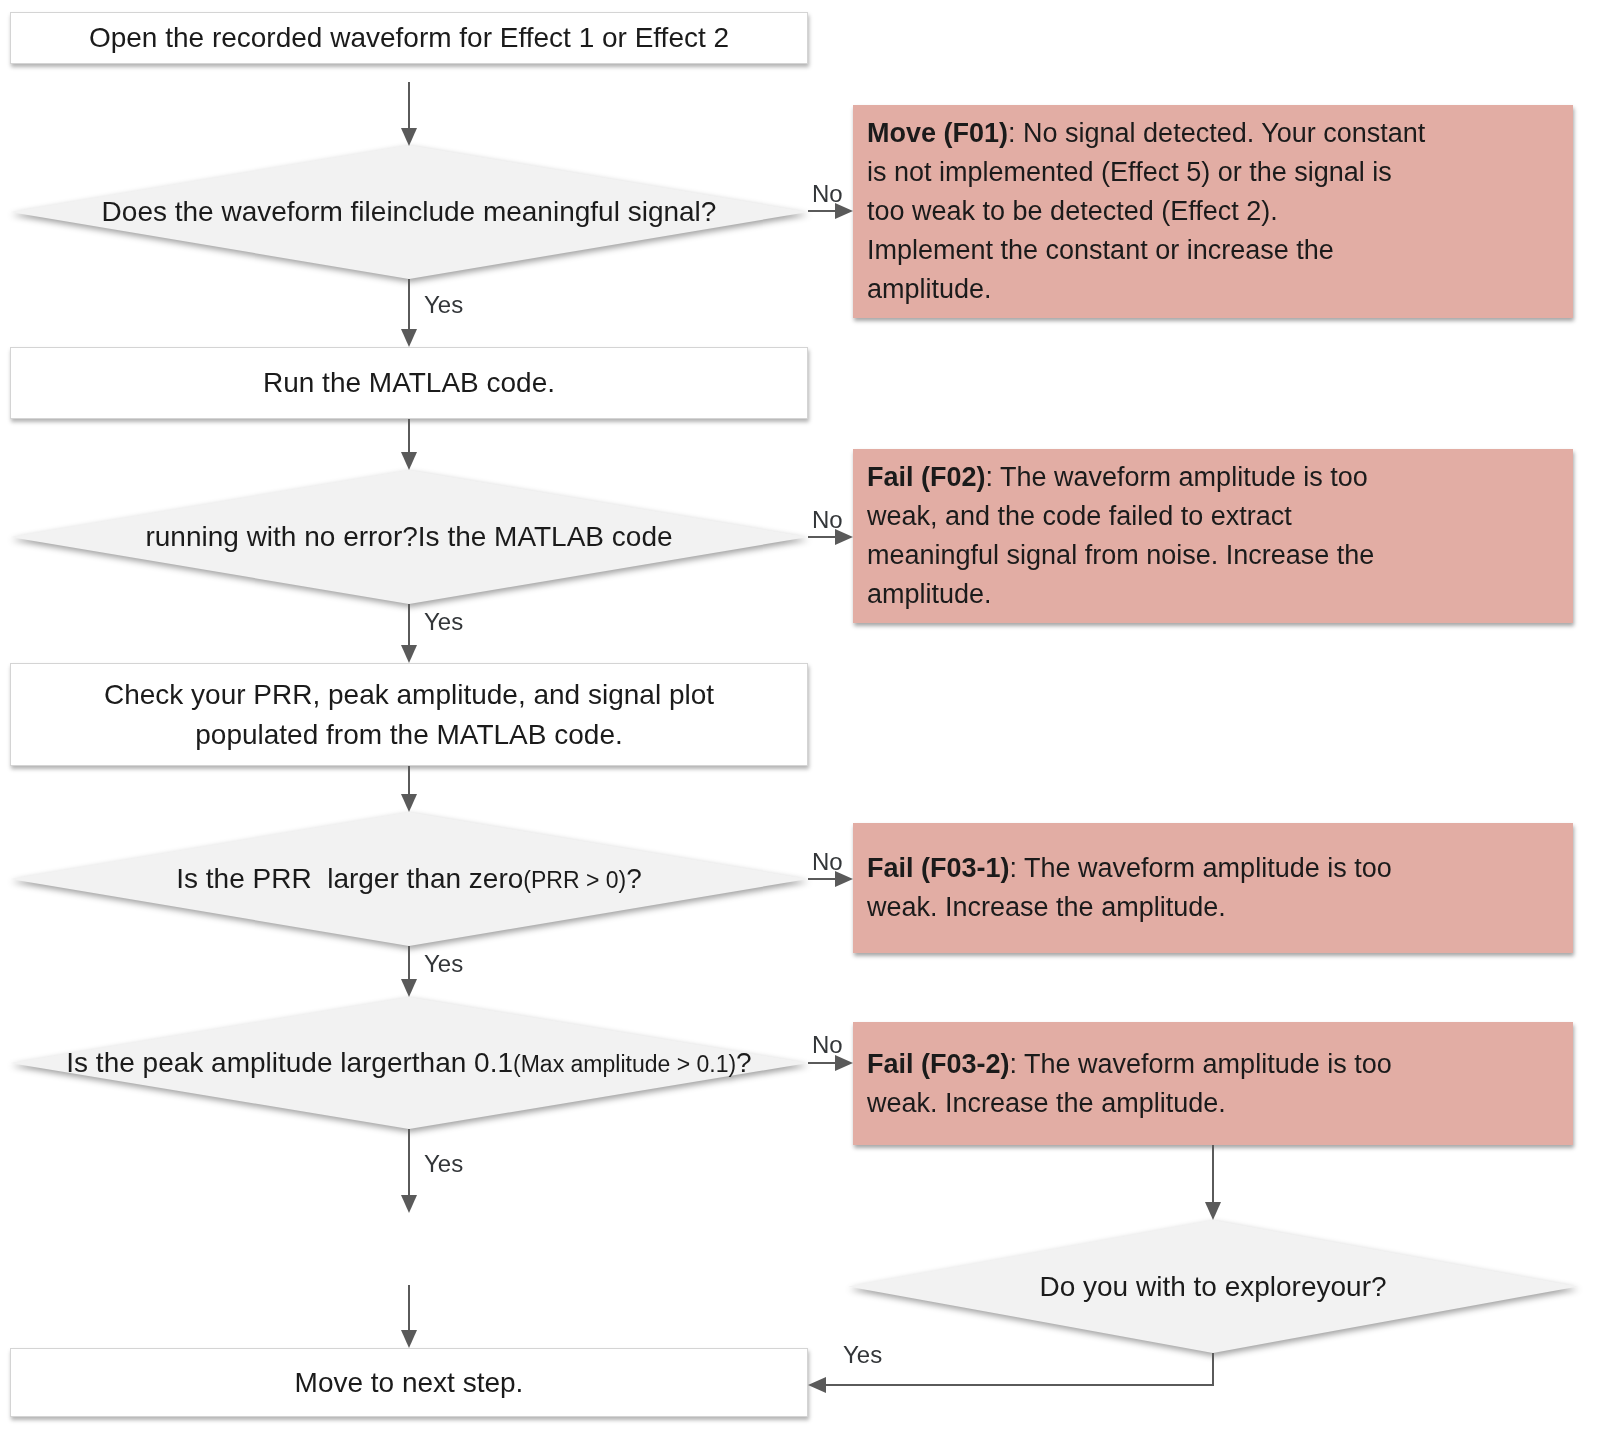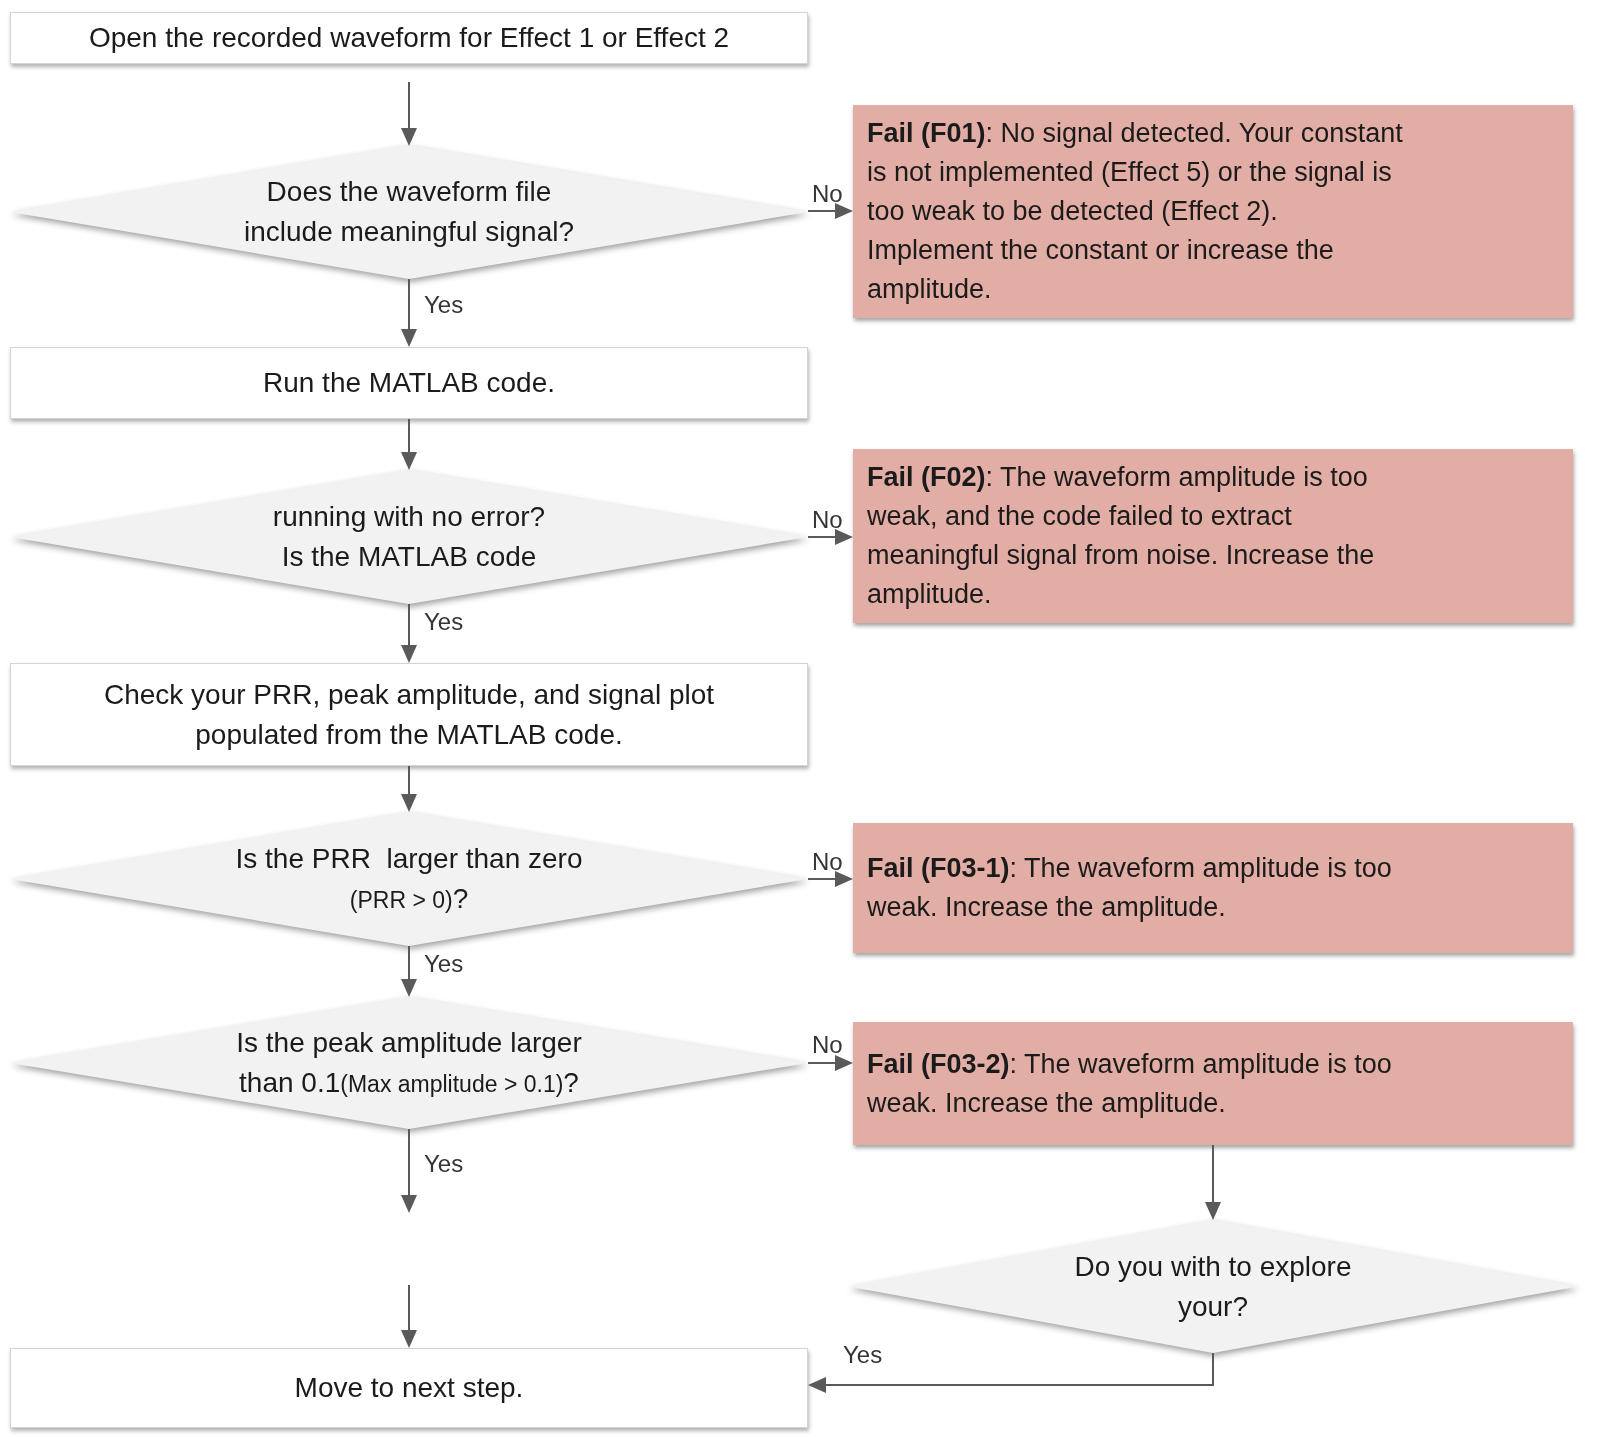--- a/index.html
+++ b/index.html
@@ -21,21 +21,21 @@
     font-size:28px;line-height:40px;text-align:center;box-sizing:border-box;
   }
 
   
   .diamond{position:absolute;filter:drop-shadow(1px 3px 3px rgba(0,0,0,0.38));}
   .diamond .shape{
     position:absolute;inset:0;background:var(--diamond-bg);
     clip-path:polygon(50% 0,100% 50%,50% 100%,0 50%);
   }
   .diamond .dtext{
-    position:absolute;inset:0;display:flex;flex-direction:column;
+    position:absolute;inset:0;display:flex;flex-direction:row;
     align-items:center;justify-content:center;
     font-size:28px;line-height:40px;text-align:left;
   }
   .small{font-size:23px;}
   .prewrap{white-space:pre-wrap;}
 
   
   .fail{
     position:absolute;left:853px;width:720px;background:var(--fail-bg);
     box-shadow:1px 3px 4px rgba(0,0,0,0.35);
@@ -83,21 +83,21 @@
   <div class="pbox" style="top:347px;height:72px;">
     <div>Run the MATLAB code.</div>
   </div>
 
   <div class="pbox" style="top:663px;height:103px;">
     <div>Check your PRR, peak amplitude, and signal plot</div>
     <div>populated from the MATLAB code.</div>
   </div>
 
 
-  <div class="pbox" style="top:1348px;height:80px;">
+  <div class="pbox" style="top:1348px;height:69px;">
     <div>Move to next step.</div>
   </div>
 
   <div class="diamond" style="left:10px;top:145px;width:798px;height:134px;">
     <div class="shape"></div>
     <div class="dtext">
       <div>Does the waveform file</div>
       <div>include meaningful signal?</div>
     </div>
   </div>
@@ -128,21 +128,21 @@
 
   <div class="diamond" style="left:848px;top:1220px;width:730px;height:133px;">
     <div class="shape"></div>
     <div class="dtext">
       <div>Do you with to explore</div>
       <div>your?</div>
     </div>
   </div>
 
   <div class="fail" style="top:105px;height:213px;">
-    <p><span class="b">Fail (F01)</span><span class="pre">: No signal detected. Your constant
+    <p><span class="b">Move (F01)</span><span class="pre">: No signal detected. Your constant
 is not implemented (Effect 5) or the signal is
 too weak to be detected (Effect 2).
 Implement the constant or increase the
 amplitude.</span></p>
   </div>
 
   <div class="fail" style="top:449px;height:174px;">
     <p><span class="b">Fail (F02)</span><span class="pre">: The waveform amplitude is too
 weak, and the code failed to extract
 meaningful signal from noise. Increase the

